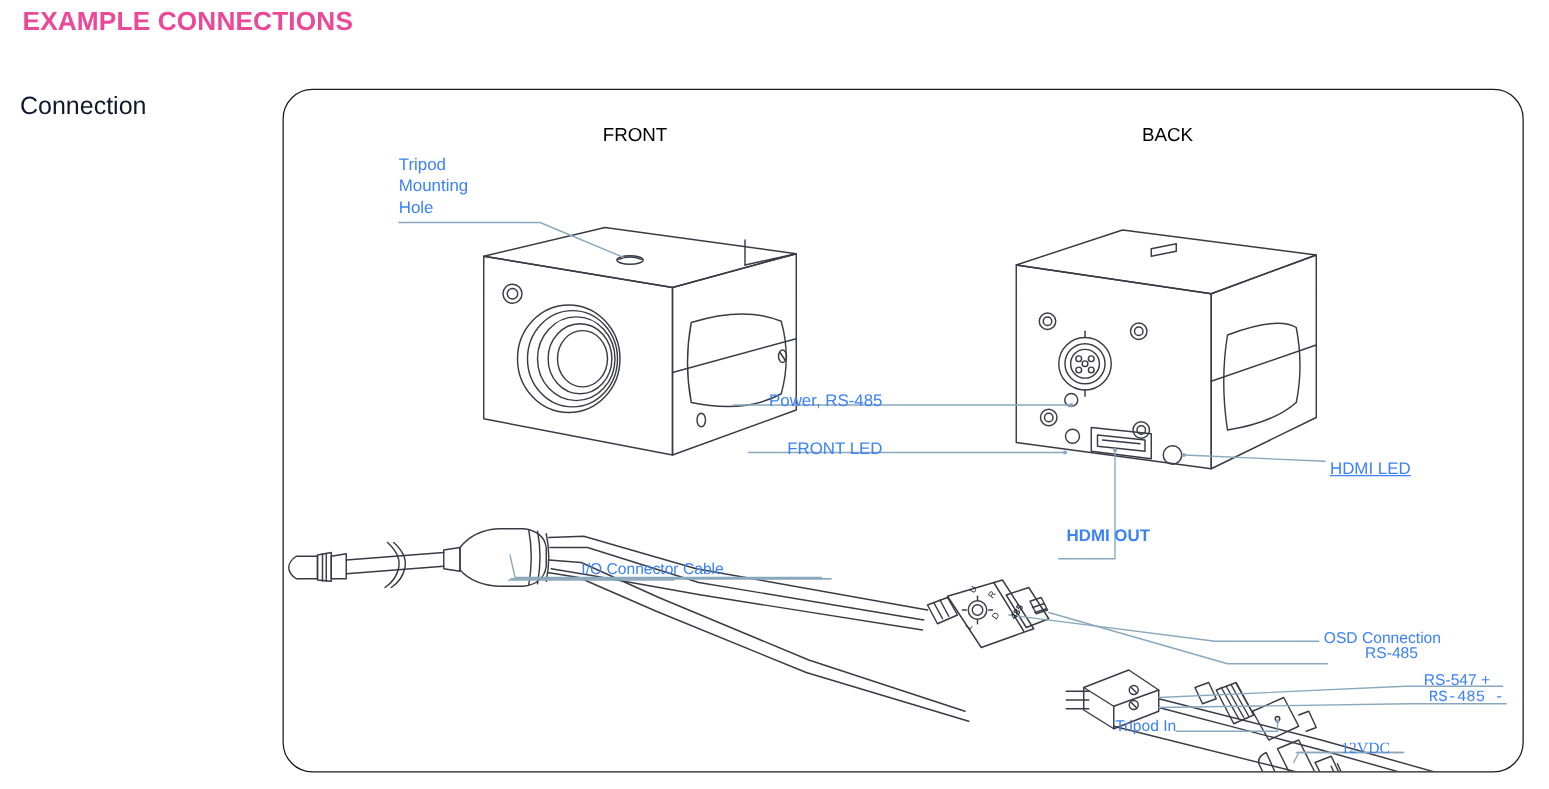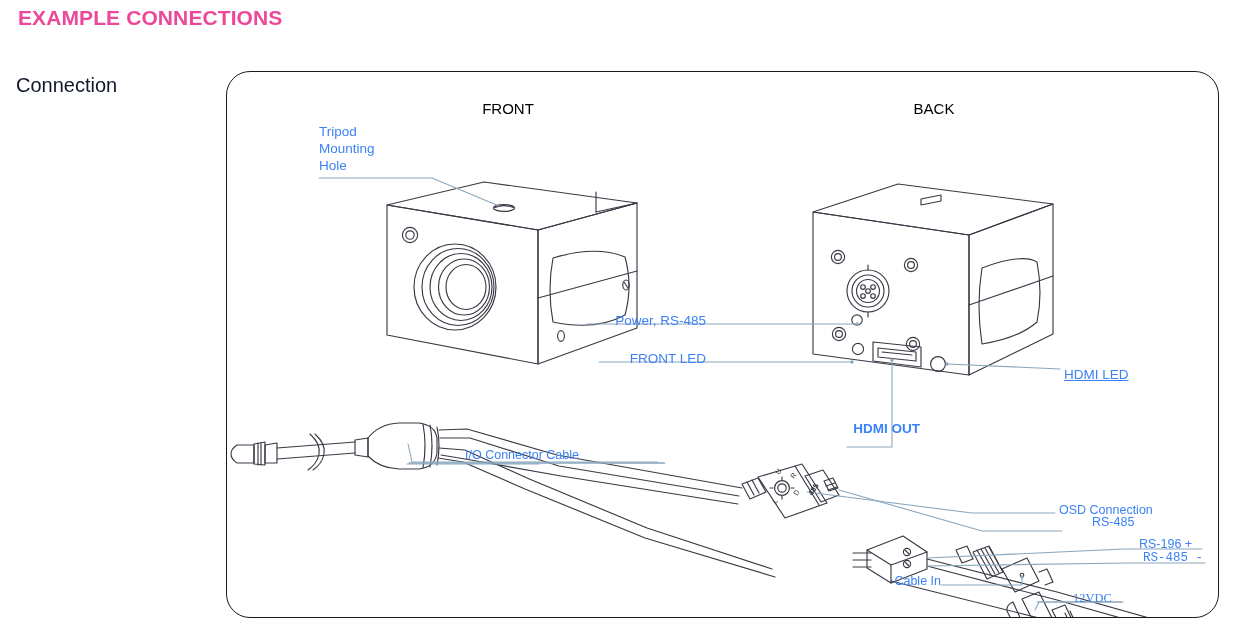--- a/index.html
+++ b/index.html
@@ -321,18 +321,18 @@
   <div class="callout multiline" style="left:92px; top:51px;">Tripod
 Mounting
 Hole</div>
   <div class="callout right" style="left:479px; top:240px;">Power, RS-485</div>
   <div class="callout right" style="left:479px; top:278px;">FRONT LED</div>
   <div class="callout" style="left:837px; top:294px;text-decoration:underline;">HDMI LED</div>
   <div class="callout right" style="left:693px; top:348px;font-weight:bold;">HDMI OUT</div>
   <div class="callout mid right" style="left:312px; top:376px;margin-left:40px;">I/O Connector Cable</div>
   <div class="callout mid" style="left:832px; top:431px;">OSD Connection</div>
   <div class="callout mid" style="left:838px; top:443px;margin-left:27px;">RS-485</div>
-  <div class="callout mid" style="left:912px; top:465px;">RS-196 +</div>
+  <div class="callout mid" style="left:912px; top:465px;">RS-547 +</div>
   <div class="callout mid" style="left:916px; top:479px;font-family:Liberation Mono, monospace;">RS-485 -</div>
-  <div class="callout mid right" style="left:714px; top:502px;">Cable In</div>
+  <div class="callout mid right" style="left:714px; top:502px;">Tripod In</div>
   <div class="callout mid" style="left:846px; top:519px;font-family:Liberation Serif, serif;">12VDC</div>
 
 </div>
 
 </body></html>

